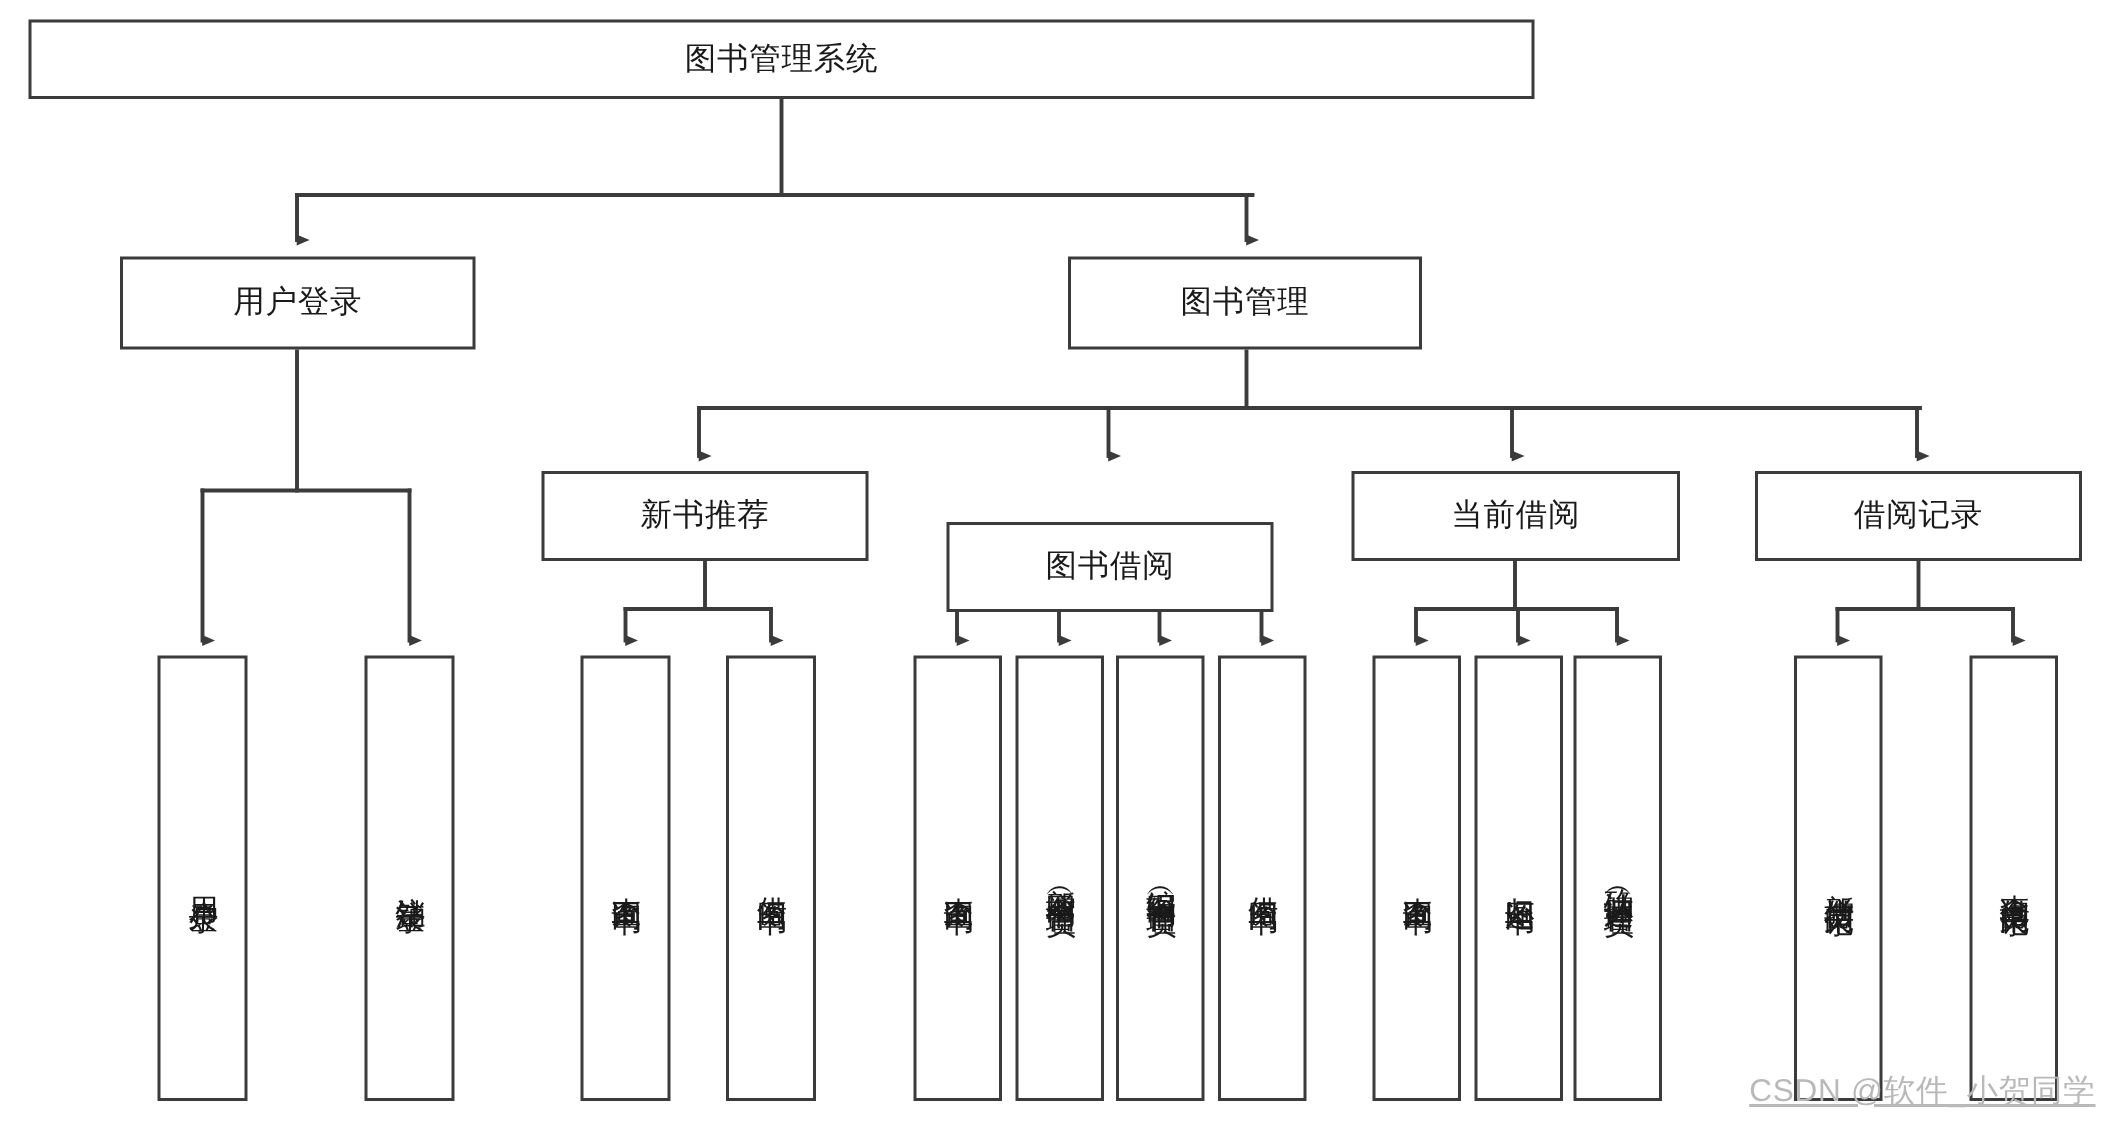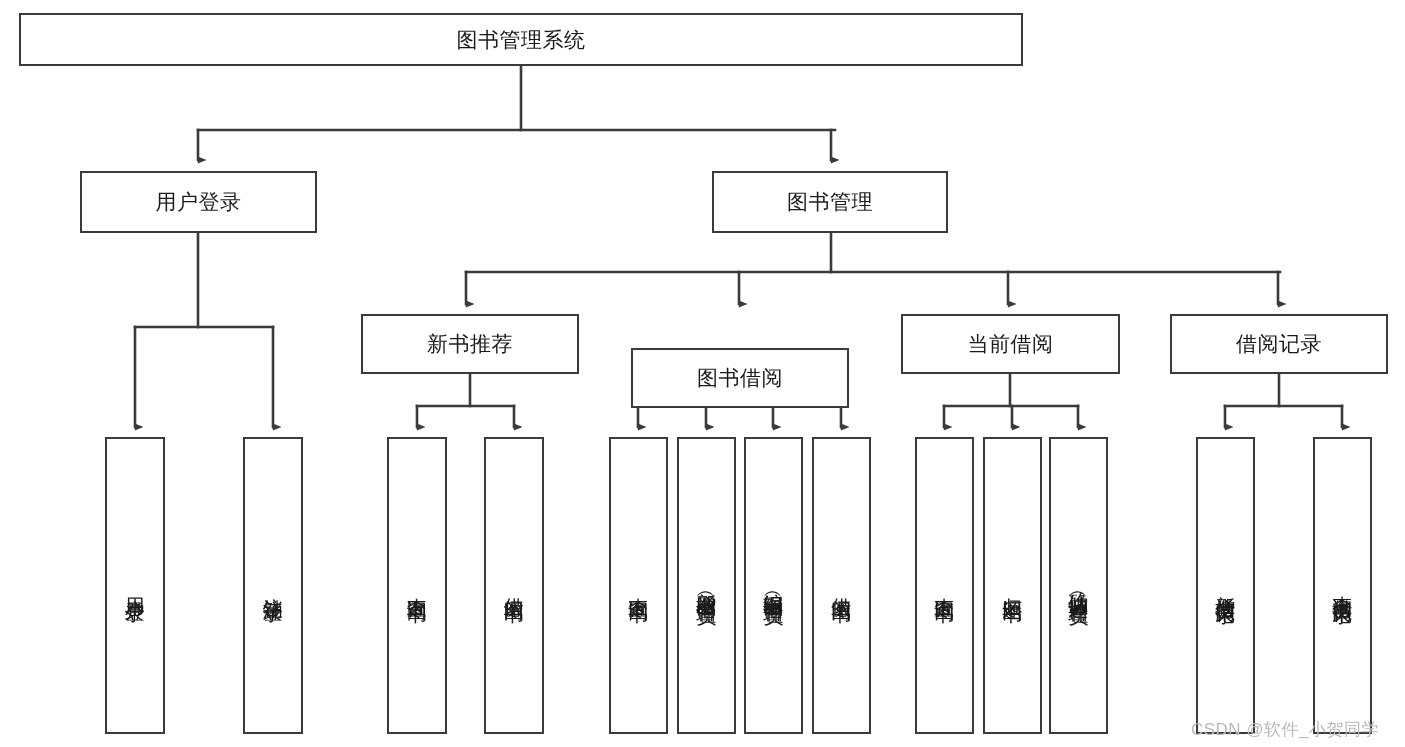--- a/index.html
+++ b/index.html
@@ -50,26 +50,27 @@
   }
   #connectors {
     position: absolute;
     left: 0; top: 0;
     width: 1405px;
     height: 747px;
     pointer-events: none;
   }
   #watermark {
     position: absolute;
-    right: 26px;
+    right: 8px;
     bottom: 6px;
-    font-size: 17px;
+    font-size: 21px;
     color: #b9b9b9;
     letter-spacing: 0.5px;
     white-space: nowrap;
+    text-decoration: underline;
   }
 </style>
 </head>
 <body>
 
 <div id="diagram-root">
 
   <svg id="connectors" viewBox="0 0 1405 747" width="1405" height="747" xmlns="http://www.w3.org/2000/svg">
     <defs>
       <marker id="arrowhead" markerWidth="8" markerHeight="9" refX="3.6" refY="8.4" orient="auto-start-reverse" markerUnits="userSpaceOnUse">

